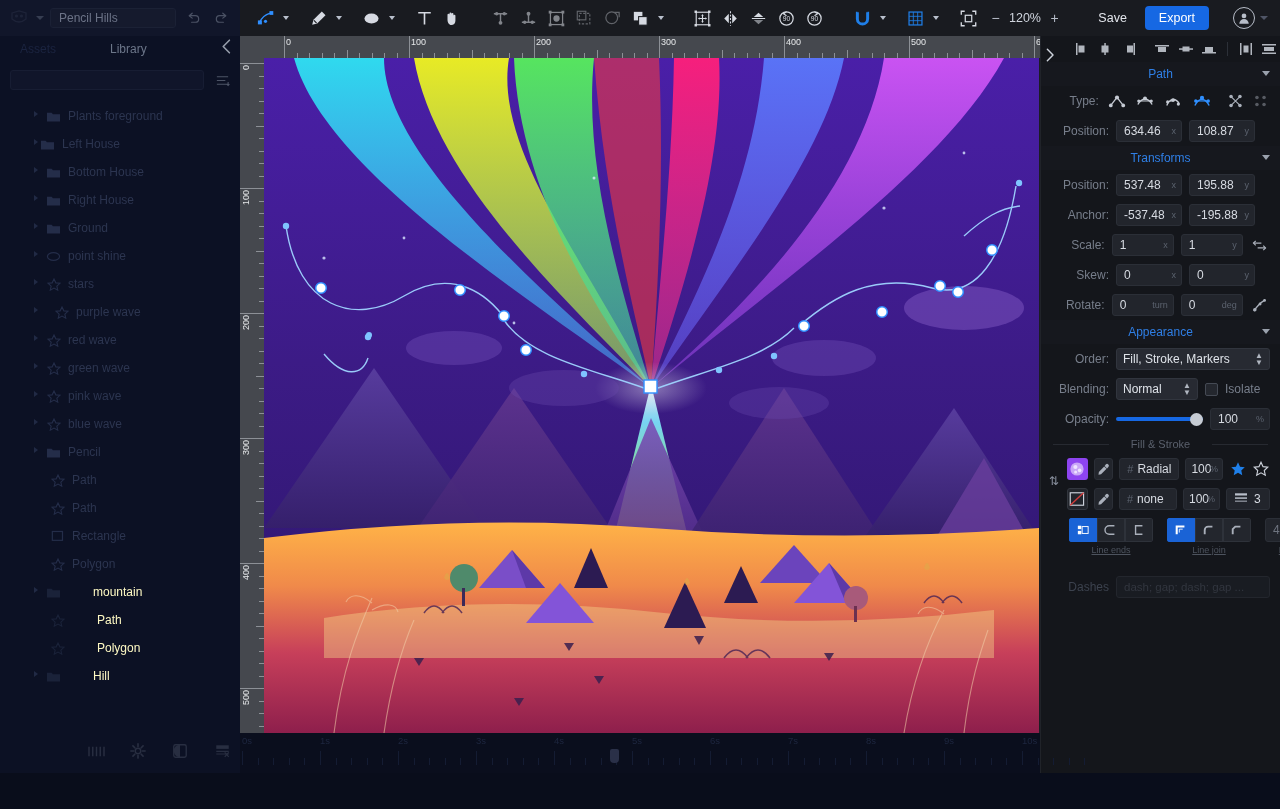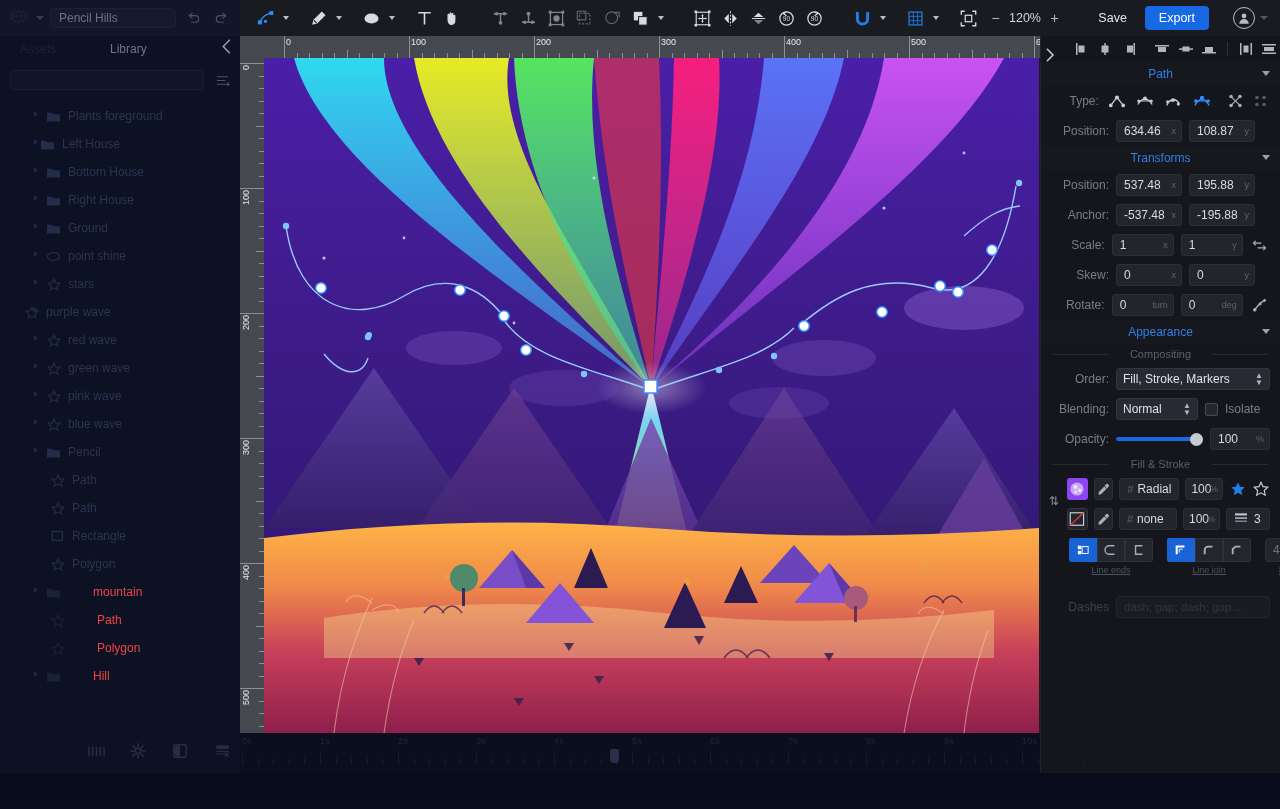--- a/index.html
+++ b/index.html
@@ -49,21 +49,21 @@
   .lsearch .inp{flex:1;height:20px;background:#10152a;border:1px solid #171d33;border-radius:3px;}
   .lsearch .optbtn{width:20px;height:20px;opacity:.5;display:flex;align-items:center;justify-content:center;}
 
   .layers{padding-top:4px;height:652px;overflow:hidden;}
   .layer{height:28px;display:flex;align-items:center;gap:7px;padding-left:46px;position:relative;font-size:12px;color:#2c3550;}
   .layer .arrow{position:absolute;left:34px;top:9px;width:0;height:0;border-top:3.5px solid transparent;border-bottom:3.5px solid transparent;border-left:4px solid #212a45;}
   .layer .ic{width:15px;height:15px;display:flex;align-items:center;justify-content:center;flex:0 0 15px;color:#242d49;}
   .layer.sel{background:linear-gradient(90deg,#123a86 0%,#1450ad 55%,#1450ad 100%);color:#7e93bd;}
   .layer.sel .ic{color:#5f7bb0;}
   .layer.sel .arrow{border-left-color:#5f7bb0;}
-  .layer.deep{color:#ef4444;gap:32px;}
+  .layer.deep{color:#fef9c3;gap:32px;}
   .layer.deep .ic{color:#1a2239;}
 
   .lbottom{position:absolute;left:0;bottom:0;width:240px;height:44px;display:flex;align-items:center;gap:22px;padding-left:86px;}
   .lbtn{width:20px;height:20px;opacity:.22;display:flex;align-items:center;justify-content:center;color:#8d96a8;}
 
   
   .canvas-area{position:absolute;left:240px;top:36px;width:800px;height:697px;background:#1b1d22;}
   .ruler-h{position:absolute;left:24px;top:0;width:776px;height:22px;background:#45484e;}
   .ruler-corner{position:absolute;left:0;top:0;width:24px;height:22px;background:#45484e;}
   .ruler-v{position:absolute;left:0;top:22px;width:24px;height:675px;background:#45484e;}
@@ -420,21 +420,21 @@
         </div>
         <div class="layer" style="padding-left: 46px;">
           <i class="arrow"></i>
           <span class="ic">
             <svg width="14" height="13" viewBox="0 0 16 15">
               <path d="M8 1.2 L10.1 5.6 L14.8 6.1 L11.3 9.4 L12.3 14 L8 11.6 L3.7 14 L4.7 9.4 L1.2 6.1 L5.9 5.6 Z" fill="none" stroke="currentColor" stroke-width="1.3"></path>
             </svg>
           </span>
           <span>stars</span>
         </div>
-        <div class="layer" style="padding-left: 24px; text-align: right;">
+        <div class="layer" style="padding-left: 54px; text-align: right;">
           <i class="arrow"></i>
           <span class="ic">
             <svg width="14" height="13" viewBox="0 0 16 15">
               <path d="M8 1.2 L10.1 5.6 L14.8 6.1 L11.3 9.4 L12.3 14 L8 11.6 L3.7 14 L4.7 9.4 L1.2 6.1 L5.9 5.6 Z" fill="none" stroke="currentColor" stroke-width="1.3"></path>
             </svg>
           </span>
           <span>purple wave</span>
         </div>
         <div class="layer" style="padding-left: 46px;">
           <i class="arrow"></i>
@@ -1112,21 +1112,20 @@
               <circle cx="8.6" cy="6.4" r="1.5" fill="currentColor"></circle>
             </svg>
           </div>
         </div>
       </div>
 
     <div class="sect-head">
       <span>Appearance</span>
       <i class="chev"></i>
     </div>
-    <div class="subsect">Compositing</div>
 
     <div class="prow">
       <div class="plabel">Order:</div>
       <div class="selbox" style="flex:1">
         <span>Fill, Stroke, Markers</span>
         <span class="updn">▲<br>▼</span>
       </div>
     </div>
     <div class="prow">
       <div class="plabel">Blending:</div>

